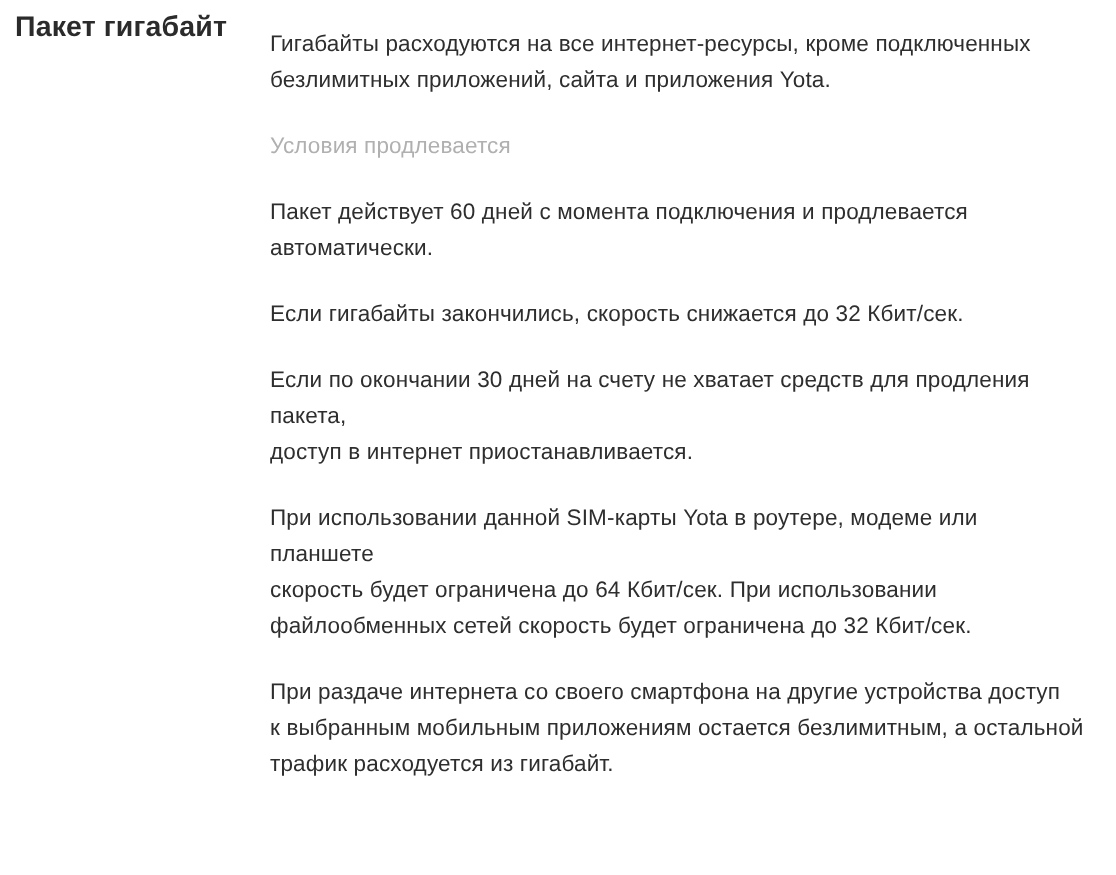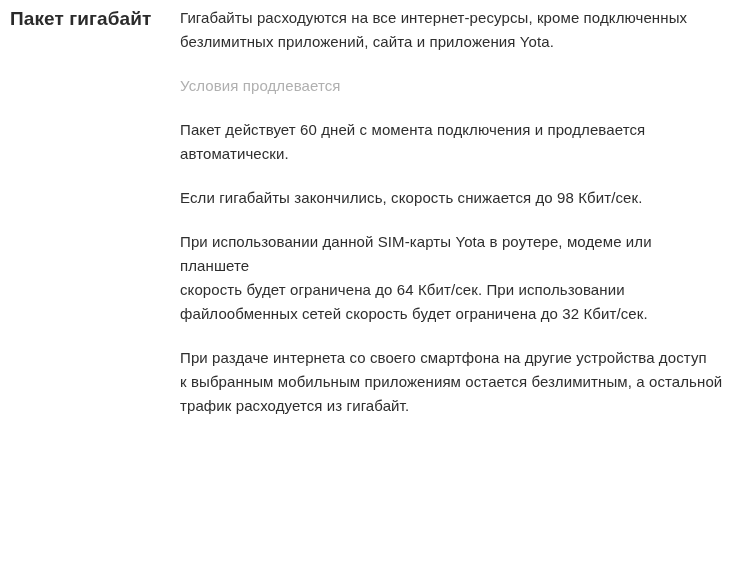--- a/index.html
+++ b/index.html
@@ -34,21 +34,21 @@
     color: #2b2b2b;
     letter-spacing: 0.1px;
   }
   .col-body {
     flex: 1 1 auto;
     box-sizing: border-box;
     padding-right: 20px;
     min-width: 0;
   }
   .col-body p {
-    margin: 0 0 20px 0;
+    margin: 12px 0 20px 0;
     font-size: 15px;
     line-height: 24px;
     color: #2e2e2e;
     white-space: pre-line;
     letter-spacing: 0.1px;
   }
   .col-body p.muted {
     color: #b0b0b0;
   }
   .col-body p:last-child {
@@ -61,21 +61,23 @@
 <div class="detail-row">
   <div class="col-label">
     <div class="row-label">Пакет гигабайт</div>
   </div>
   <div class="col-body">
     <p>Гигабайты расходуются на все интернет-ресурсы, кроме подключенных
 безлимитных приложений, сайта и приложения Yota.</p>
     <p class="muted">Условия продлевается</p>
     <p>Пакет действует 60 дней с момента подключения и продлевается
 автоматически.</p>
-    <p>Если гигабайты закончились, скорость снижается до 98 Кбит/сек.</p>
+    <p>Если гигабайты закончились, скорость снижается до 32 Кбит/сек.</p>
+    <p>Если по окончании 30 дней на счету не хватает средств для продления пакета,
+доступ в интернет приостанавливается.</p>
     <p>При использовании данной SIM-карты Yota в роутере, модеме или планшете
 скорость будет ограничена до 64 Кбит/сек. При использовании
 файлообменных сетей скорость будет ограничена до 32 Кбит/сек.</p>
     <p>При раздаче интернета со своего смартфона на другие устройства доступ
 к выбранным мобильным приложениям остается безлимитным, а остальной
 трафик расходуется из гигабайт.</p>
   </div>
 </div>
 
 </body></html>

